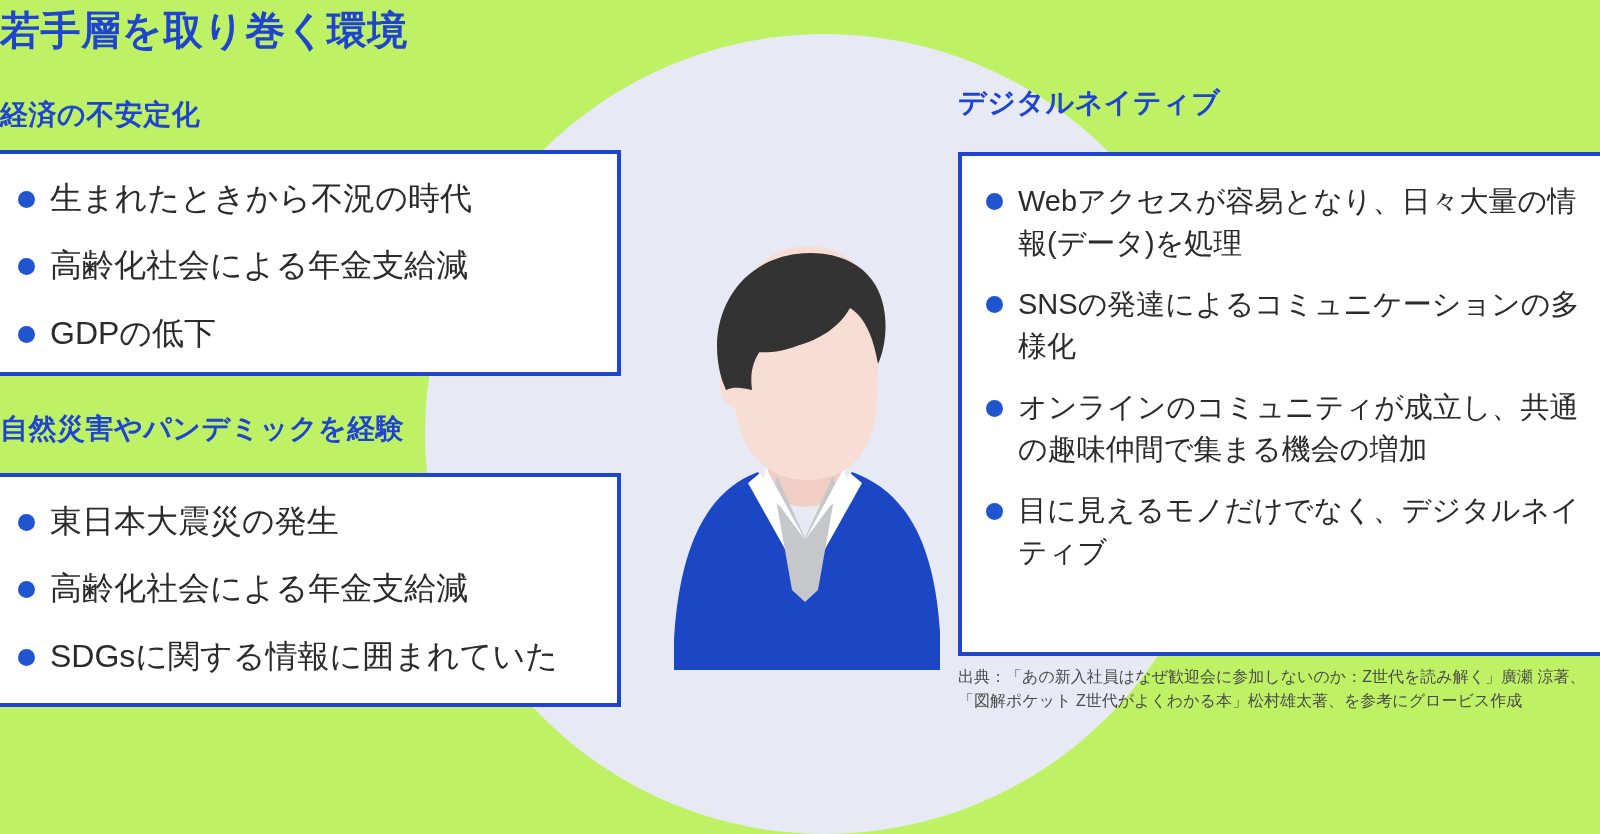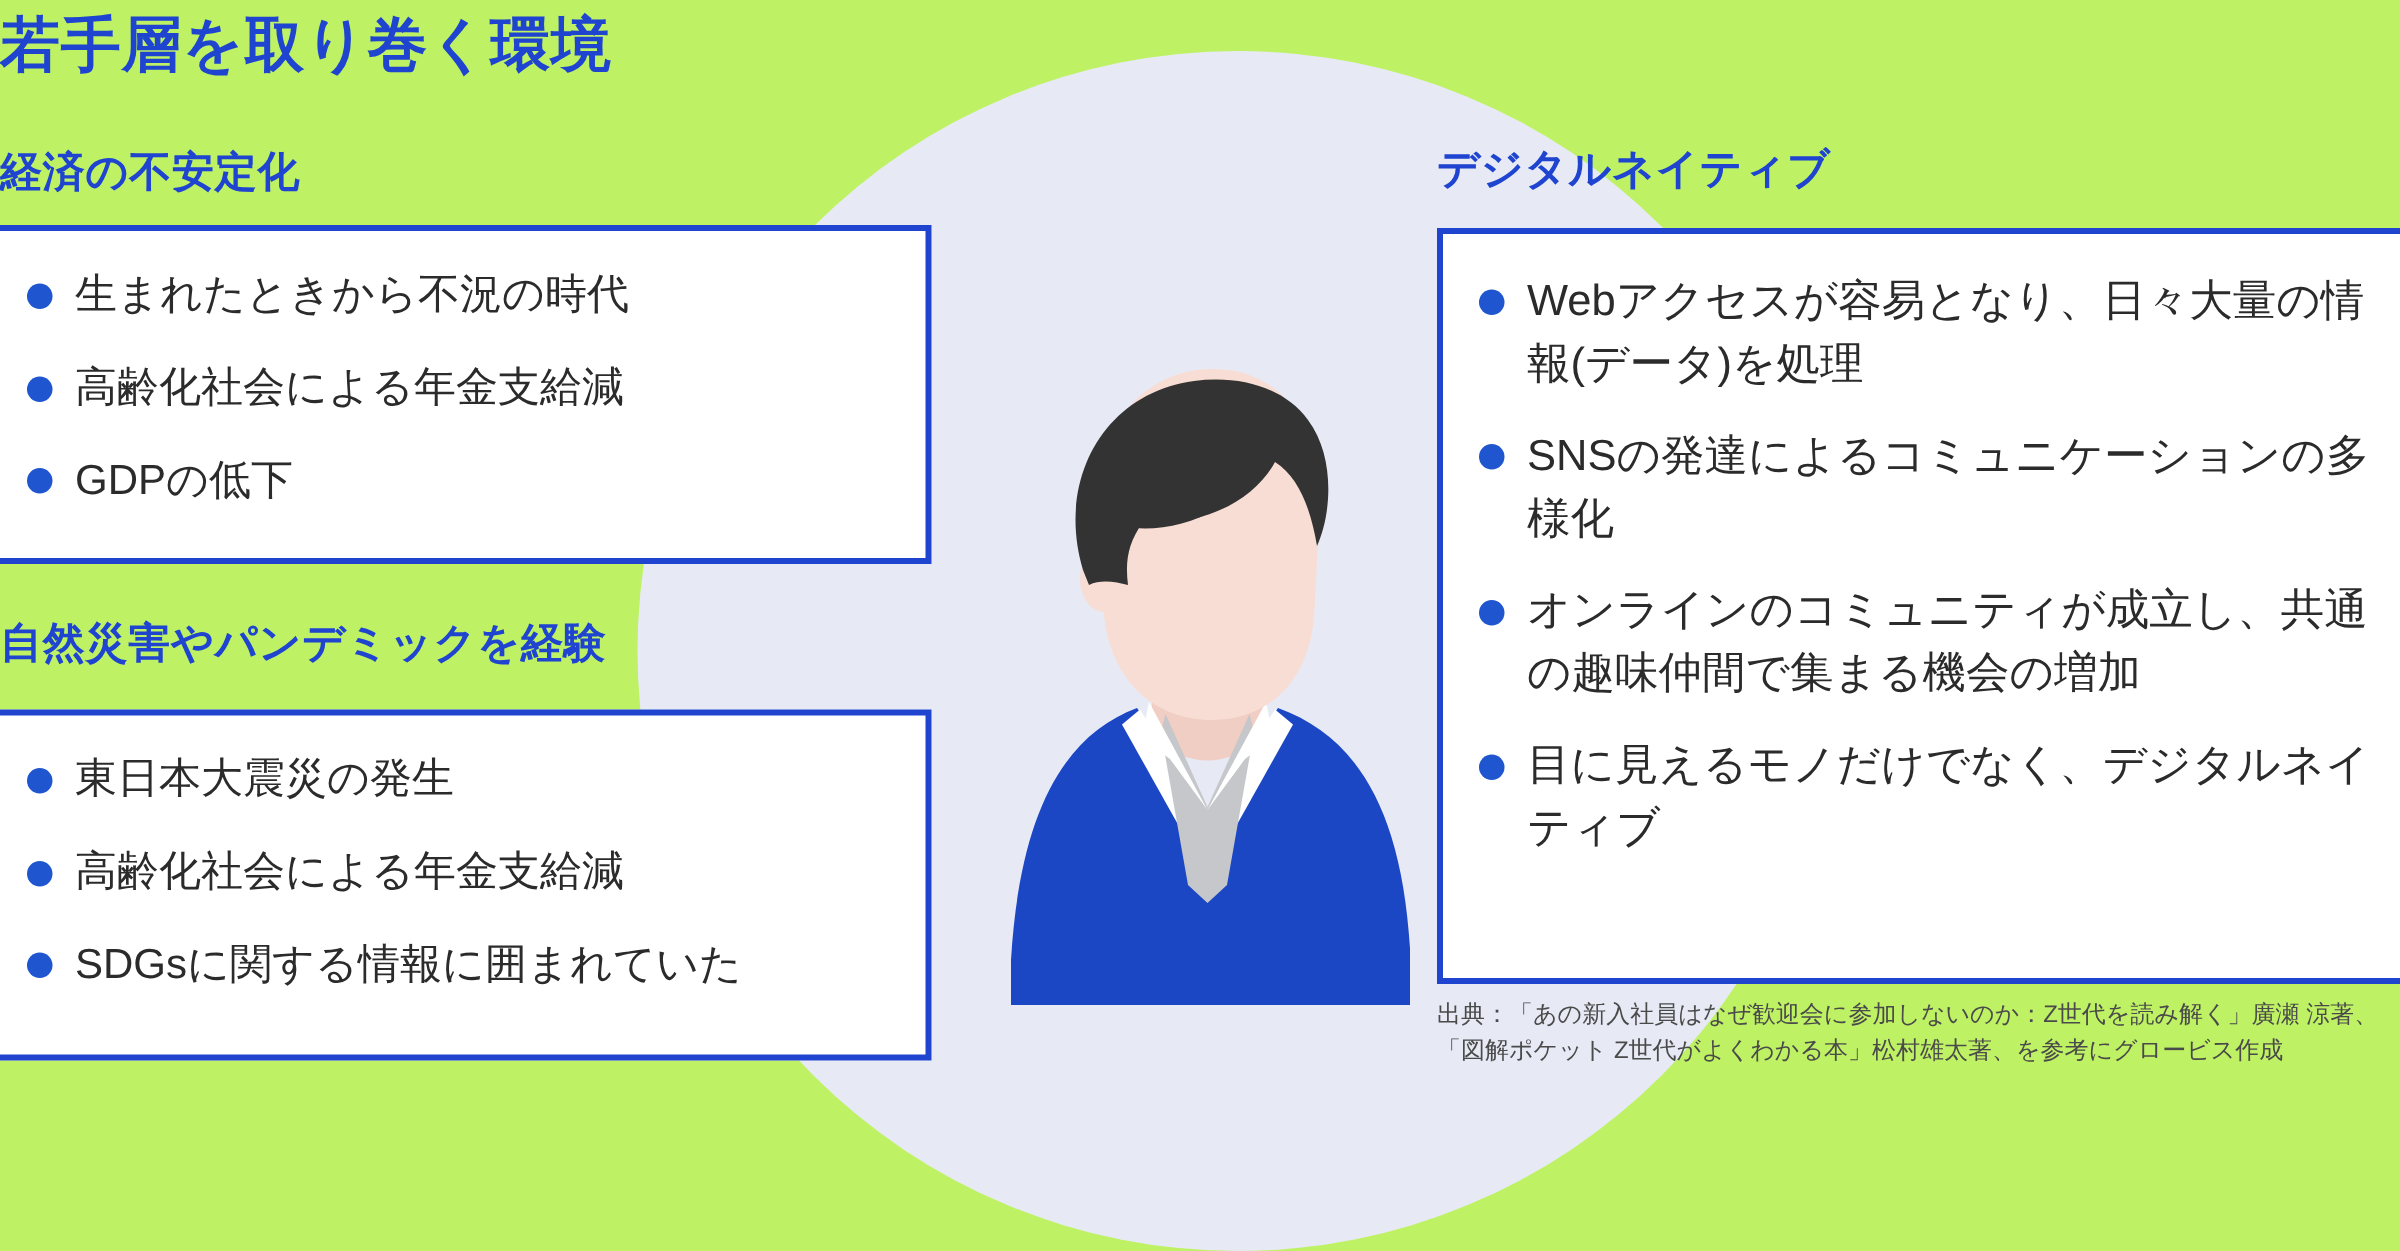--- a/index.html
+++ b/index.html
@@ -43,21 +43,21 @@
     position: absolute;
     font-size: 28px;
     font-weight: bold;
     color: #1f45d0;
     letter-spacing: 0.5px;
     white-space: nowrap;
     line-height: 1.1;
   }
   #head-econ  { left: 0px;   top: 100px; }
   #head-dis   { left: 0px;   top: 414px; text-align: right; }
-  #head-dig   { left: 958px; top: 98px;  }
+  #head-dig   { left: 958px; top: 88px;  }
 
   
   .box {
     position: absolute;
     background: #ffffff;
     border: 4px solid #1f45d0;
     box-sizing: border-box;
   }
   #box-econ { left: -4px;  top: 150px; width: 625px; height: 226px; }
   #box-dis  { left: -4px;  top: 473px; width: 625px; height: 234px; }
@@ -70,21 +70,21 @@
 
   ul.bullets {
     list-style: none;
     margin: 0;
     padding: 0;
   }
   ul.bullets li {
     position: relative;
     padding-left: 36px;
     color: #2b2b2b;
-    font-size: 28px;
+    font-size: 32px;
     line-height: 1.42;
     margin-bottom: 22px;
   }
   #box-dig ul.bullets li {
     font-size: 29px;
     line-height: 1.45;
     margin-bottom: 19px;
     padding-left: 38px;
   }
   ul.bullets li:last-child { margin-bottom: 0; }

